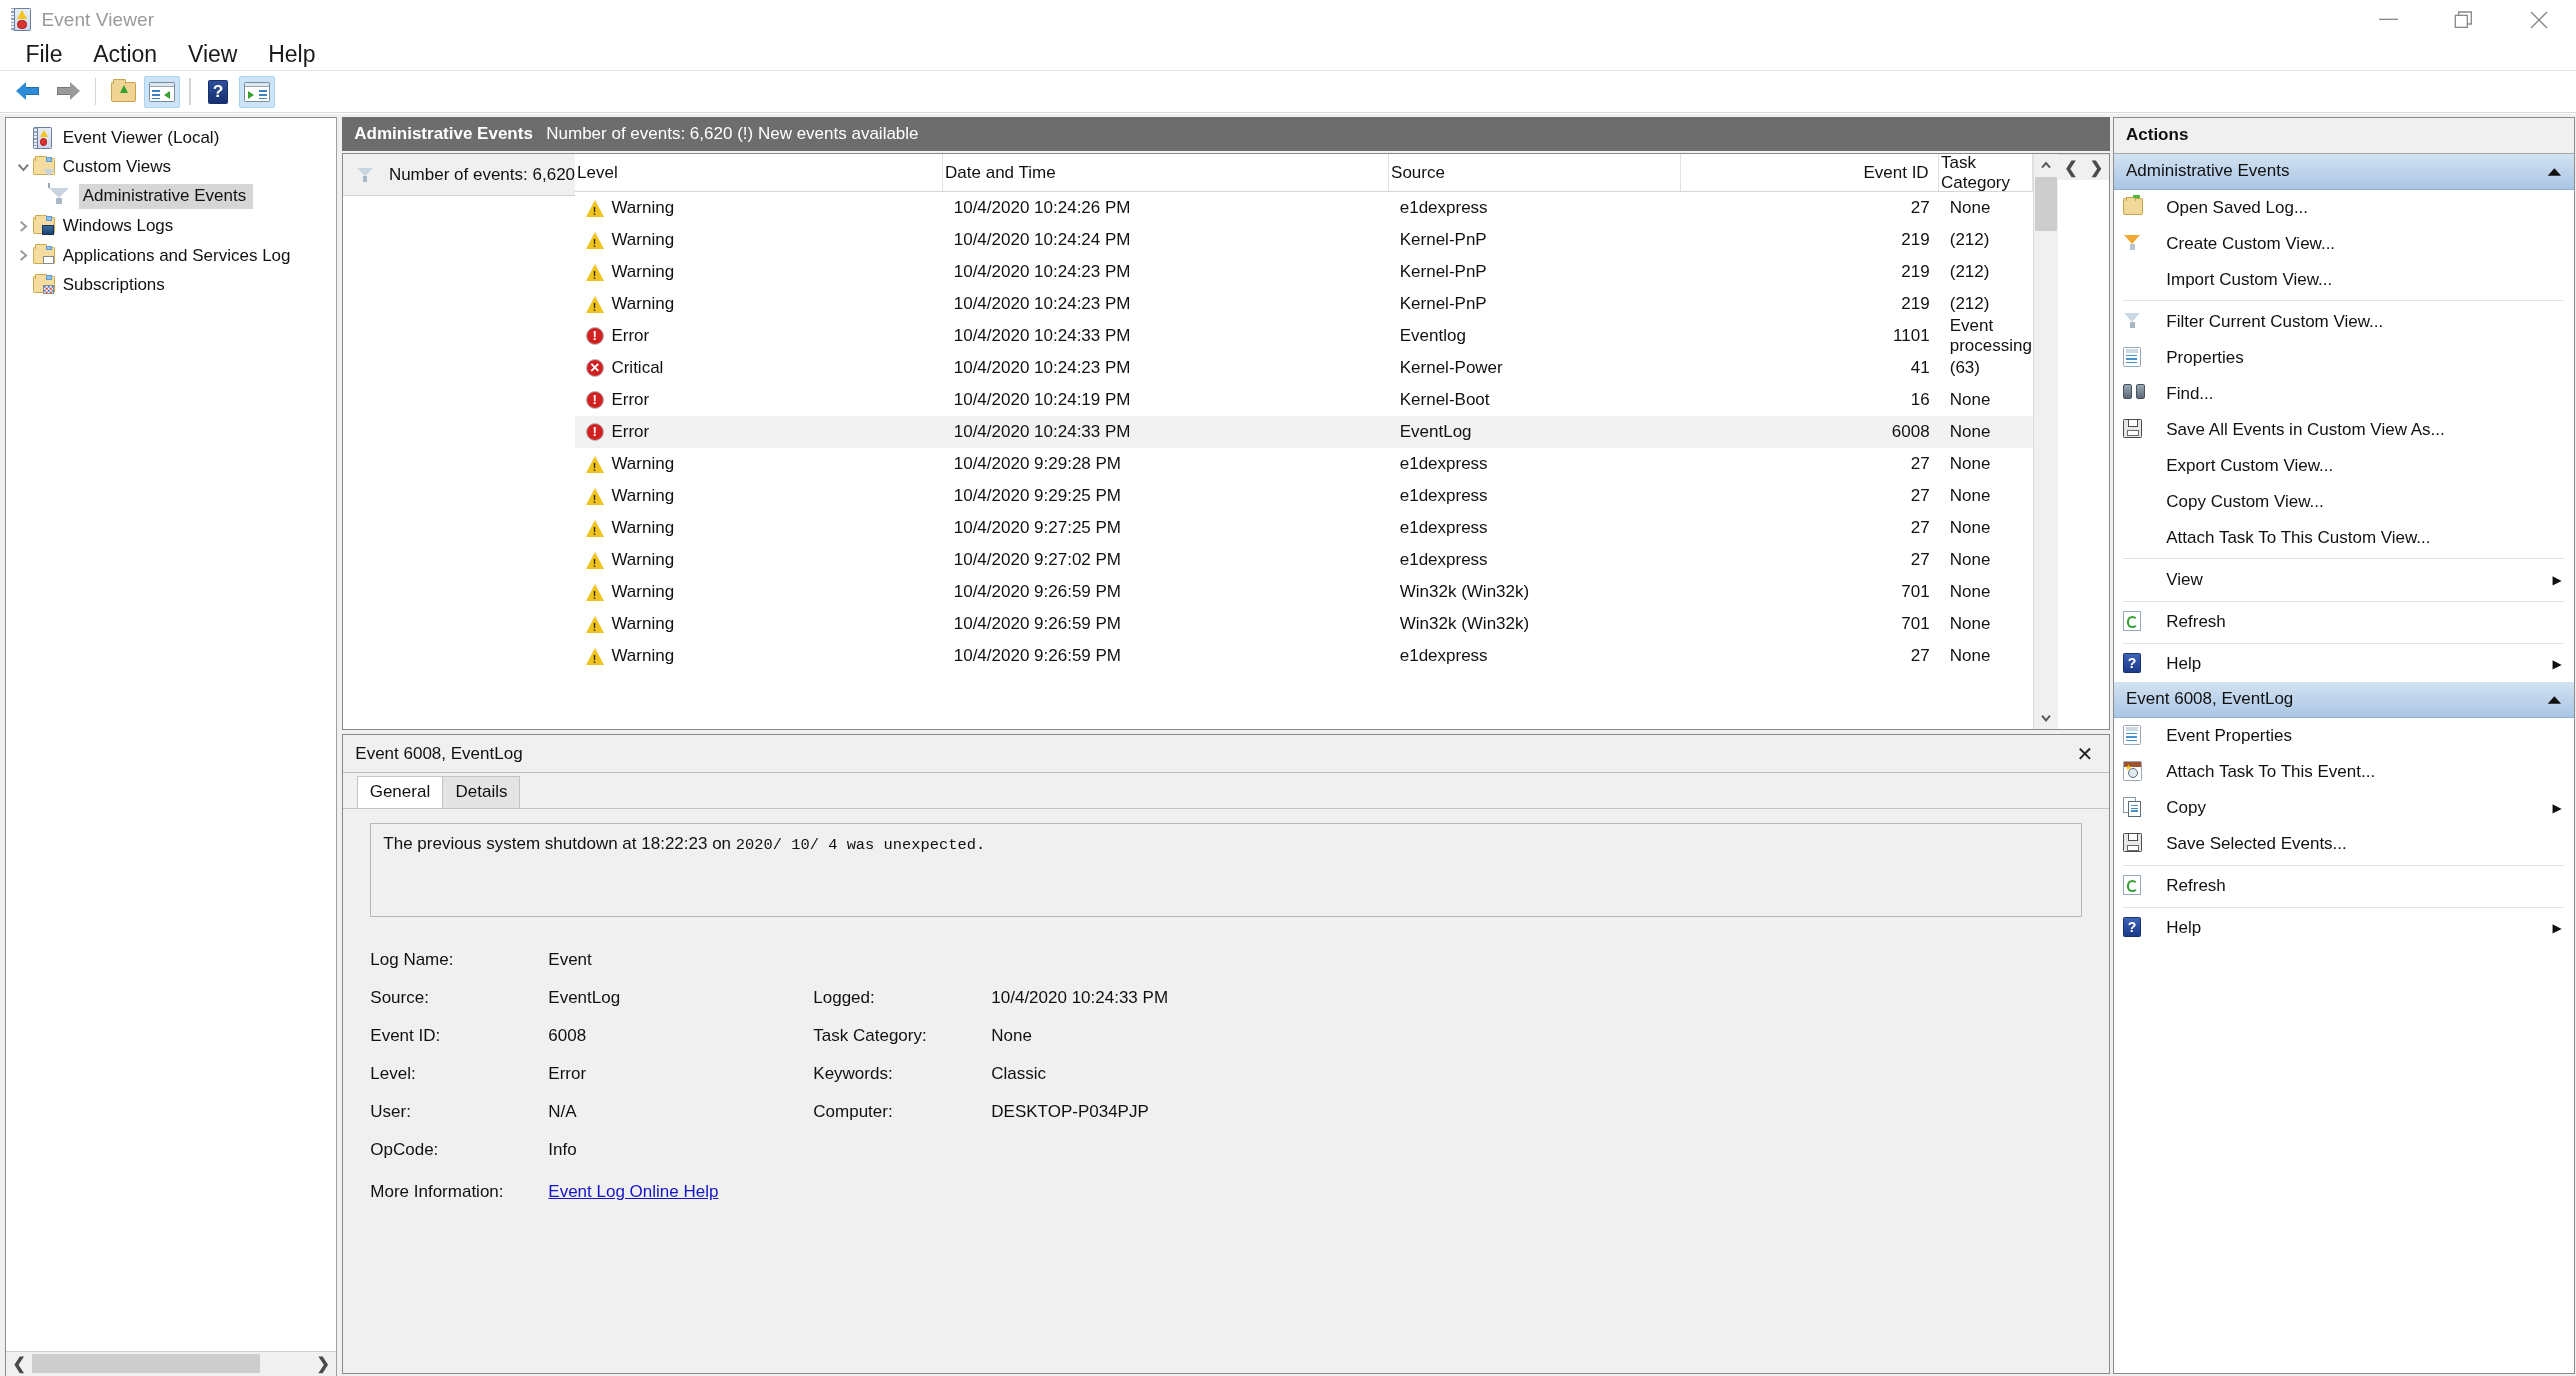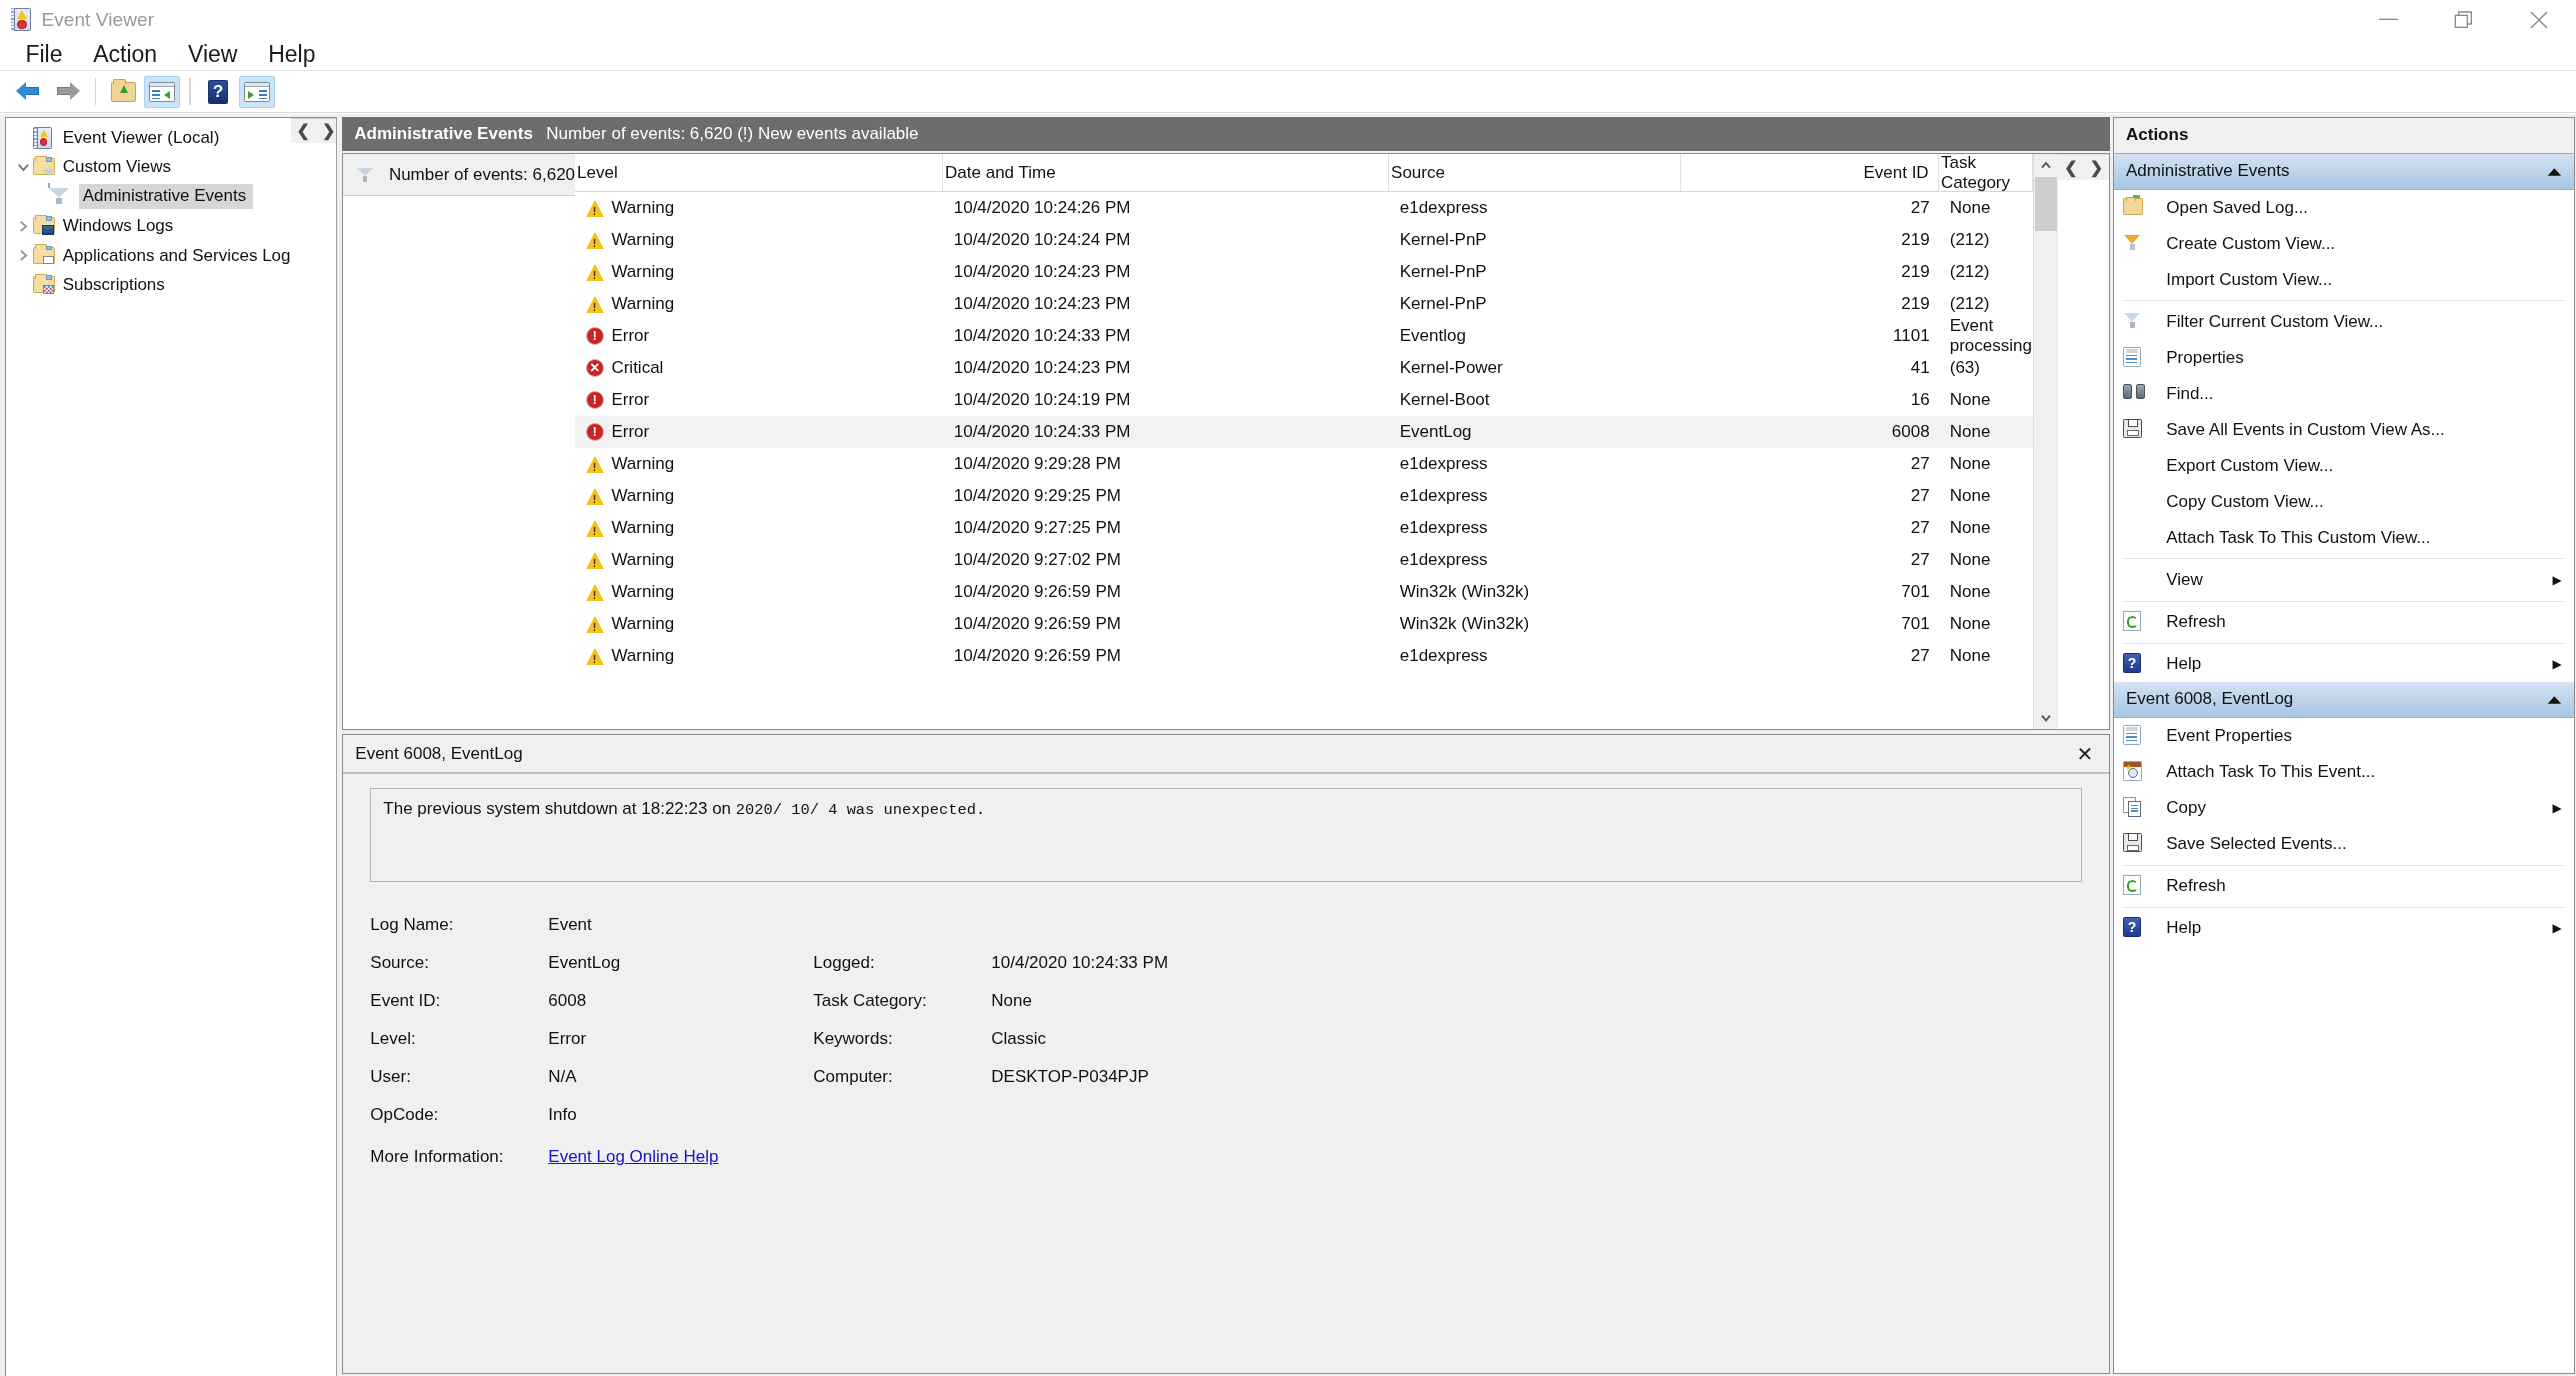--- a/index.html
+++ b/index.html
@@ -138,21 +138,21 @@
   .tree-pane {
     width: 341px; flex: none;
     background: #f0f0f0;
     padding: 2.7px 4px 0 5.4px;
     display: flex; flex-direction: column;
   }
   .tree-box {
     flex: 1; background: #fff;
     border: 1.3px solid #8a8a8a; border-right-color:#a0a0a0; border-bottom-color:#a0a0a0;
     overflow: hidden; position: relative;
-    display: flex; flex-direction: row;
+    display: flex; flex-direction: column;
   }
   .tree-inner { flex: 1; padding: 5.4px 0 0 0; }
   .tree-row {
     display: flex; align-items: center;
     height: 29.5px; font-size: 17px; color: #111;
     padding-left: 6.7px; white-space: nowrap;
   }
   .tree-row.sel .tree-label { background: #d6d6d6; padding: 2px 6.7px 2.7px 4px; }
   .tw {
     width: 20px; flex: none; display:flex; align-items:center; justify-content:center;
@@ -781,20 +781,24 @@
       </div>
 
     </div>
 
     <div class="detail-box">
       <div class="detail-head">
         <span>Event 6008, EventLog</span>
         <span class="spacer"></span>
         <span class="close-x">✕</span>
       </div>
+      <div class="tabs">
+        <div class="tab active">General</div>
+        <div class="tab">Details</div>
+      </div>
       <div class="detail-body">
         <div class="desc-box">
           <span>The previous system shutdown at 18:22:23 on</span>
           <span class="mono">2020/  10/  4 was unexpected.</span>
         </div>
         <div class="fields">
           <div class="fcol left" id="fields-left">
               <div class="frow">
                 <span class="flbl">Log Name:</span>
                 <span class="fval">Event</span>

